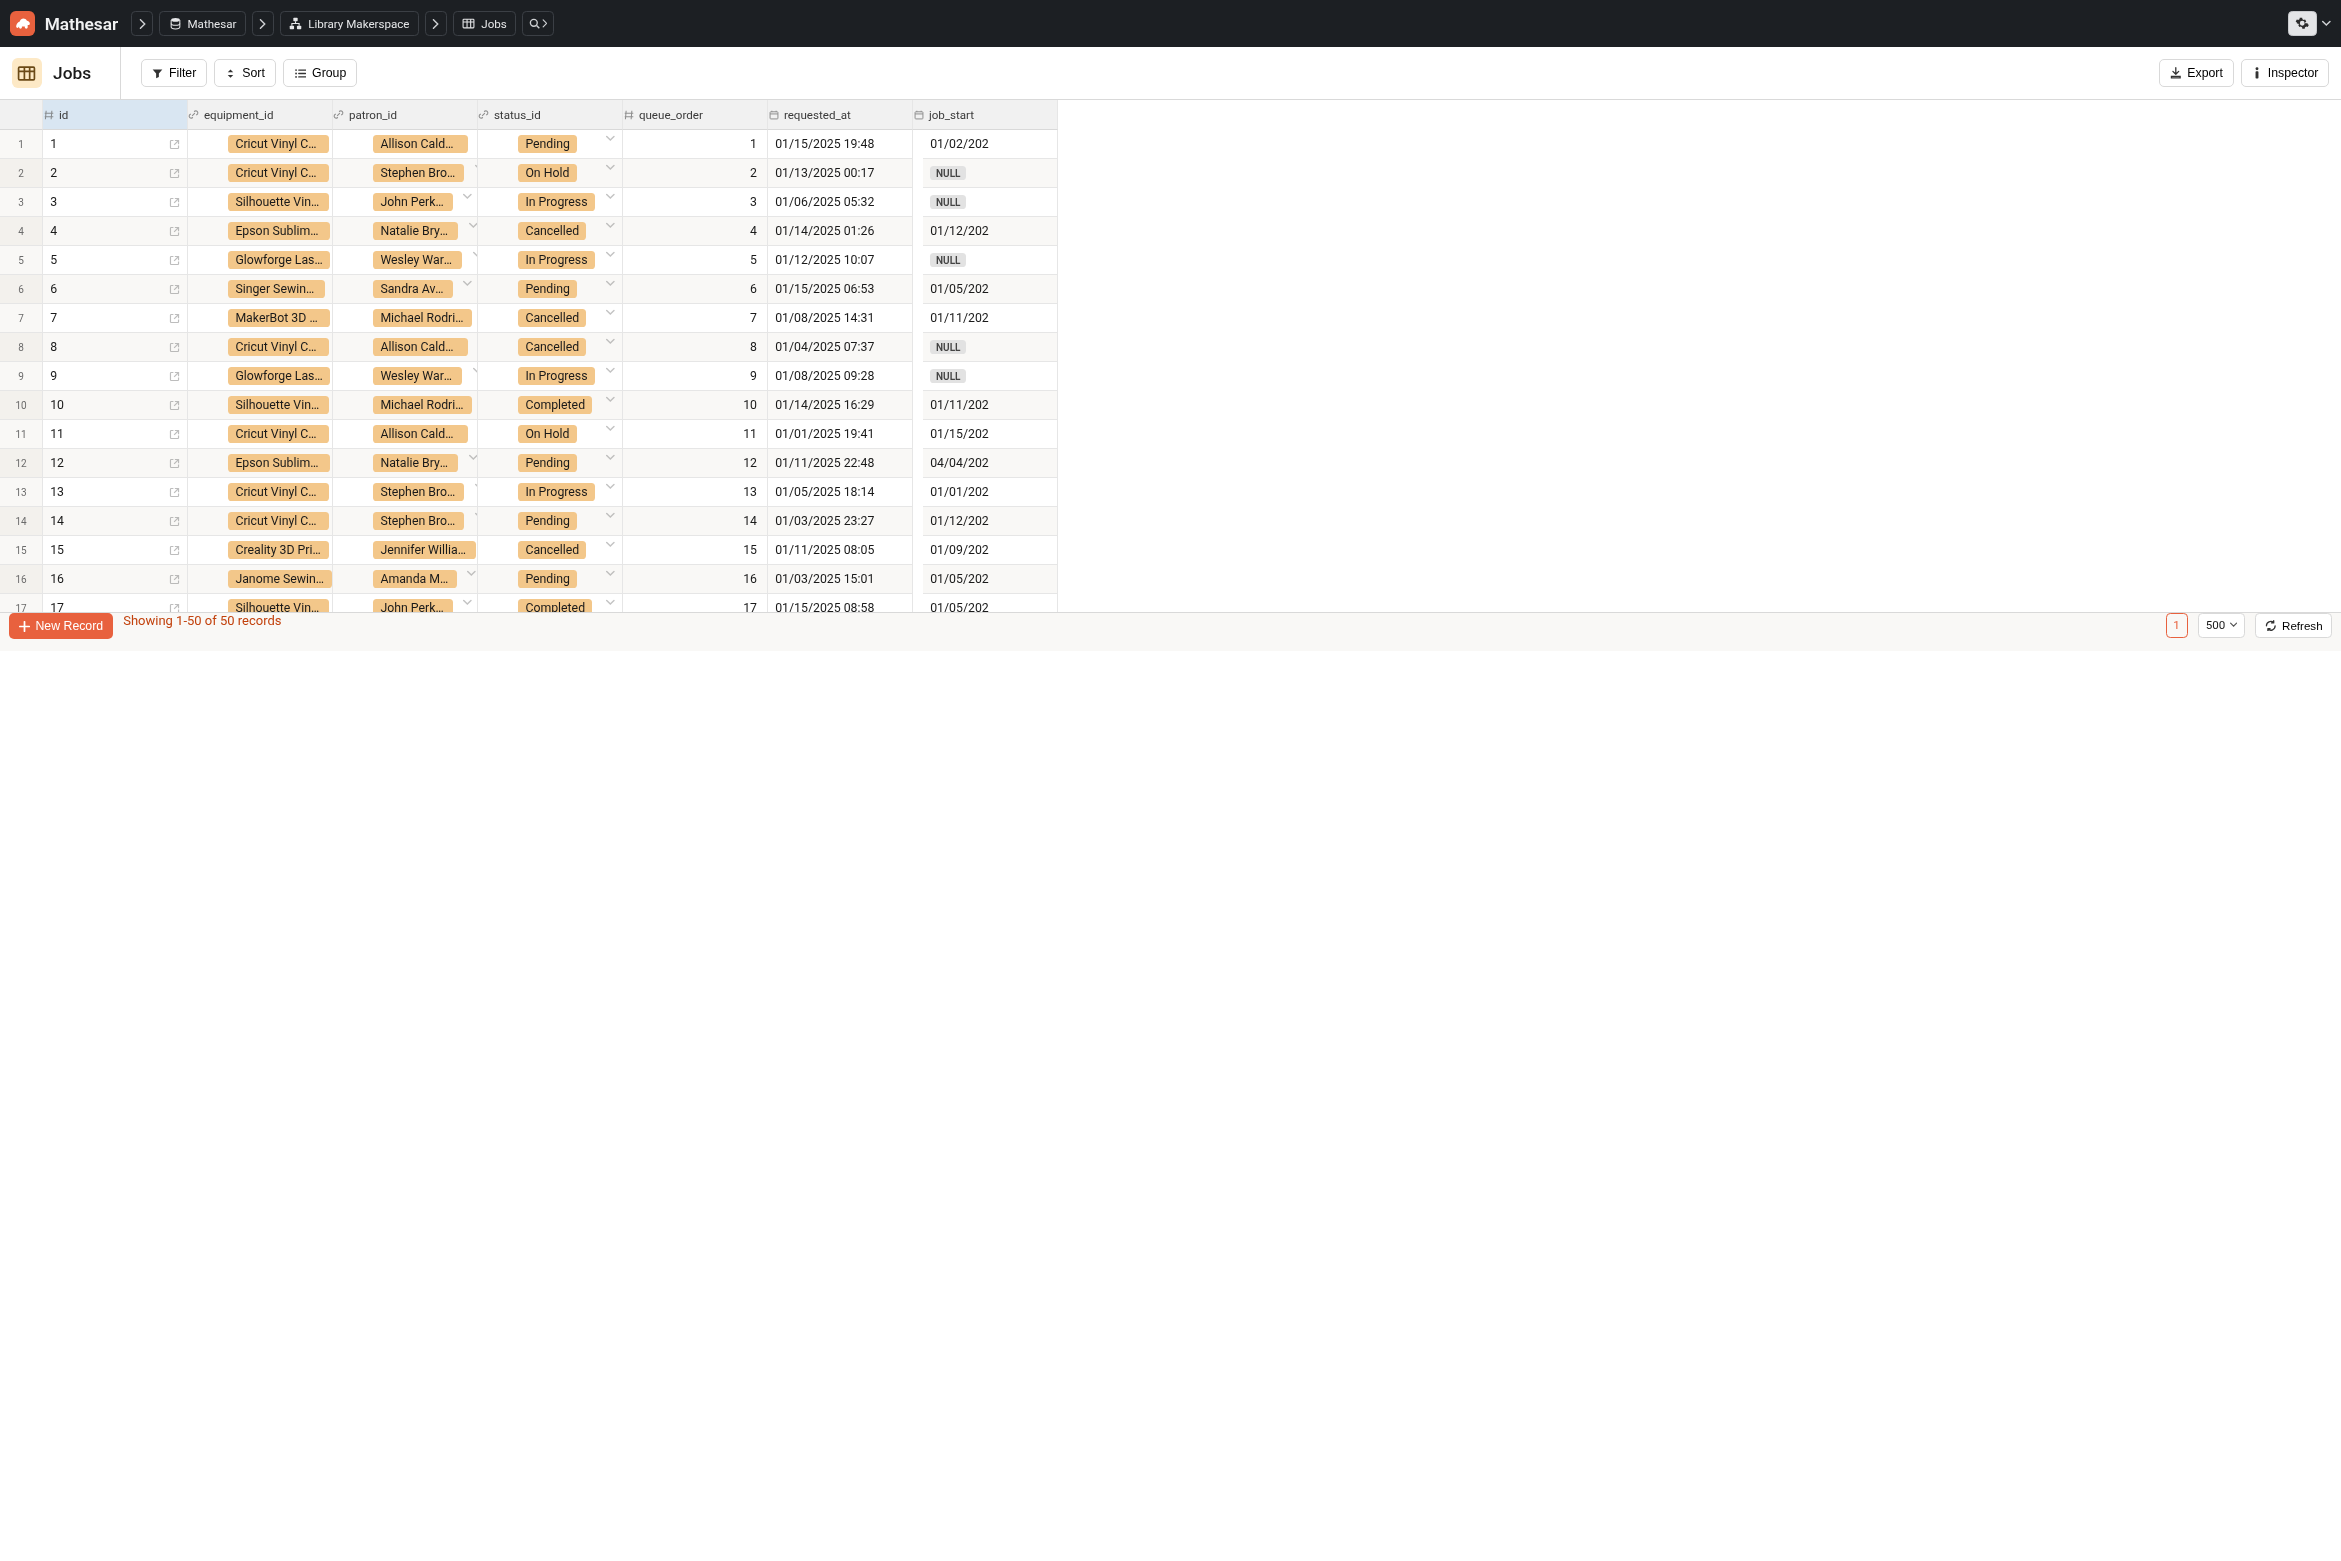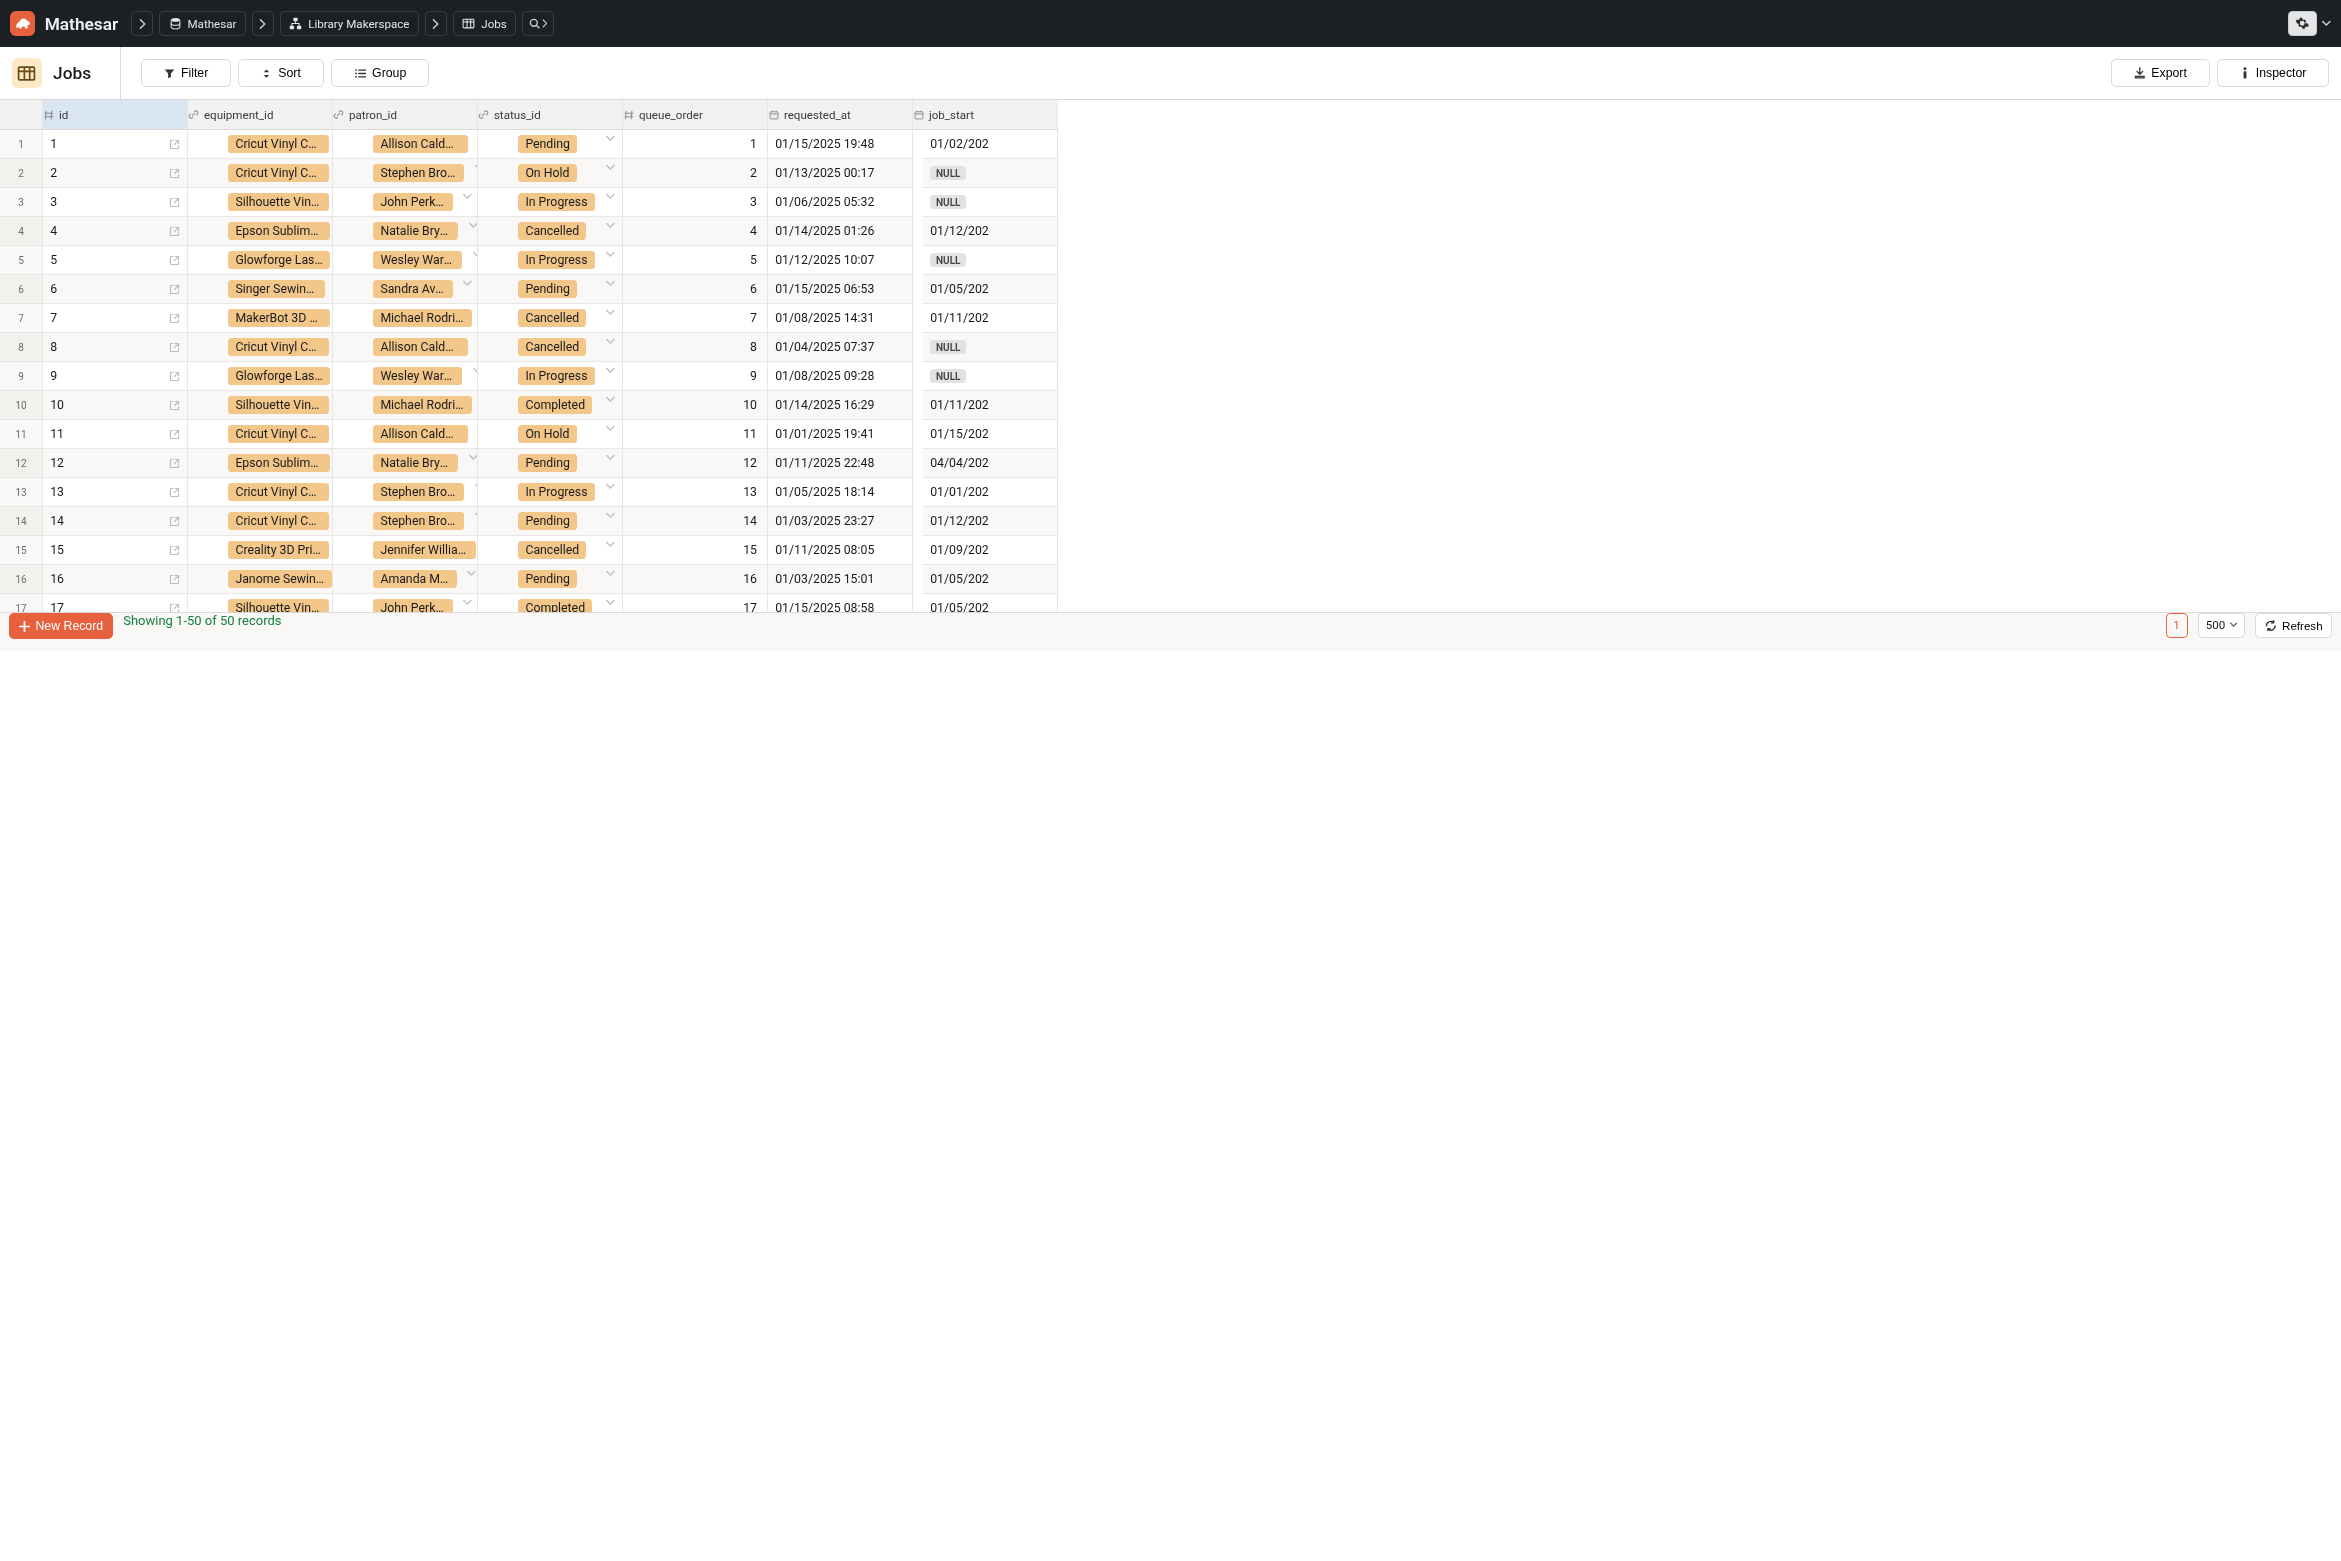--- a/index.html
+++ b/index.html
@@ -29,21 +29,21 @@
   .crumb-ico{width:13px;height:13px;display:inline-flex;align-items:center;justify-content:center;}
   .nav-spacer{flex:1;}
   .gear-btn{height:24.6px;display:flex;align-items:center;background:#e4e5e7;color:#2b2b2b;border-radius:4.3px;padding:0 5.8px;gap:4.3px;border:0.7px solid #c9cbce;}
   .gear-caret{color:#cfd1d4;}
 
   
   .toolbar{height:53px;border-bottom:0.7px solid var(--border);display:flex;align-items:center;padding:0 11.6px;gap:7.2px;}
   .page-icon{width:30px;height:30px;border-radius:5.8px;background:#fde9c6;display:flex;align-items:center;justify-content:center;margin-right:4.3px;}
   .page-title{font-size:17.3px;font-weight:500;margin-right:22px;}
   .vline{width:0.7px;height:53px;background:var(--border);margin-right:13px;}
-  .tbtn{height:27.5px;border:0.7px solid var(--border);border-radius:5px;background:#fff;padding:0 22px;display:flex;align-items:center;gap:5.8px;font-size:12.3px;cursor:pointer;}
+  .tbtn{height:27.5px;border:0.7px solid var(--border);border-radius:5px;background:#fff;padding:0 10px;display:flex;align-items:center;gap:5.8px;font-size:12.3px;cursor:pointer;}
   .tool-spacer{flex:1;}
 
   
   .table-wrap{flex:1;overflow:hidden;position:relative;}
   .grid{display:grid;grid-template-columns:43px 145px 145px 145px 145px 145px 145px 145px;width:100%;}
   .hd{background:var(--head-bg);border-bottom:0.7px solid var(--border);border-right:0.7px solid var(--border-light);height:30px;display:flex;align-items:center;padding:0 0;font-size:11.6px;color:#3a3a3a;gap:4.3px;}
   .hd.first{background:var(--head-bg);}
   .hd.sel{background:var(--head-sel);}
   .hd .col-ico{opacity:.7;width:11.6px;display:inline-flex;justify-content:center;}
 
@@ -60,21 +60,21 @@
   .chip-caret{opacity:.5;margin-left:auto;}
 
   .num-right{justify-content:flex-end;padding-right:10px;}
   .calcell{color:#1a1a1a;}
   .nullchip{background:var(--gray-chip);color:#444;border-radius:3.6px;padding:1.4px 5.8px;font-size:10px;font-weight:600;}
   .cutcell{overflow:hidden;margin-left:10px;}
 
   
   .footer{height:39px;border-top:0.7px solid var(--border);background:#f9f8f6;display:flex;padding:0 8.7px;gap:10px;}
   .newrec{background:var(--orange);color:#fff;border:none;border-radius:5px;height:26px;padding:0 10px;display:flex;align-items:center;gap:5.8px;font-size:12.3px;cursor:pointer;font-weight:500;}
-  .recinfo{color:#15803d;font-size:13px;}
+  .recinfo{color:#c2410c;font-size:13px;}
   .foot-spacer{flex:1;}
   .page-ind{border:1.1px solid var(--orange);border-radius:4.3px;width:22px;height:24.6px;display:flex;align-items:center;justify-content:center;color:var(--orange);font-size:11.6px;}
   .page-size{border:0.7px solid var(--border);border-radius:4.3px;height:24.6px;padding:0 7.2px;display:flex;align-items:center;gap:4.3px;background:#fff;font-size:11.6px;}
   .refresh{border:0.7px solid var(--border);border-radius:4.3px;height:24.6px;padding:0 8.7px;display:flex;align-items:center;gap:5.8px;background:#fff;font-size:11.6px;}
 
   svg{display:block;}
 </style>
 </head>
 <body>
 

